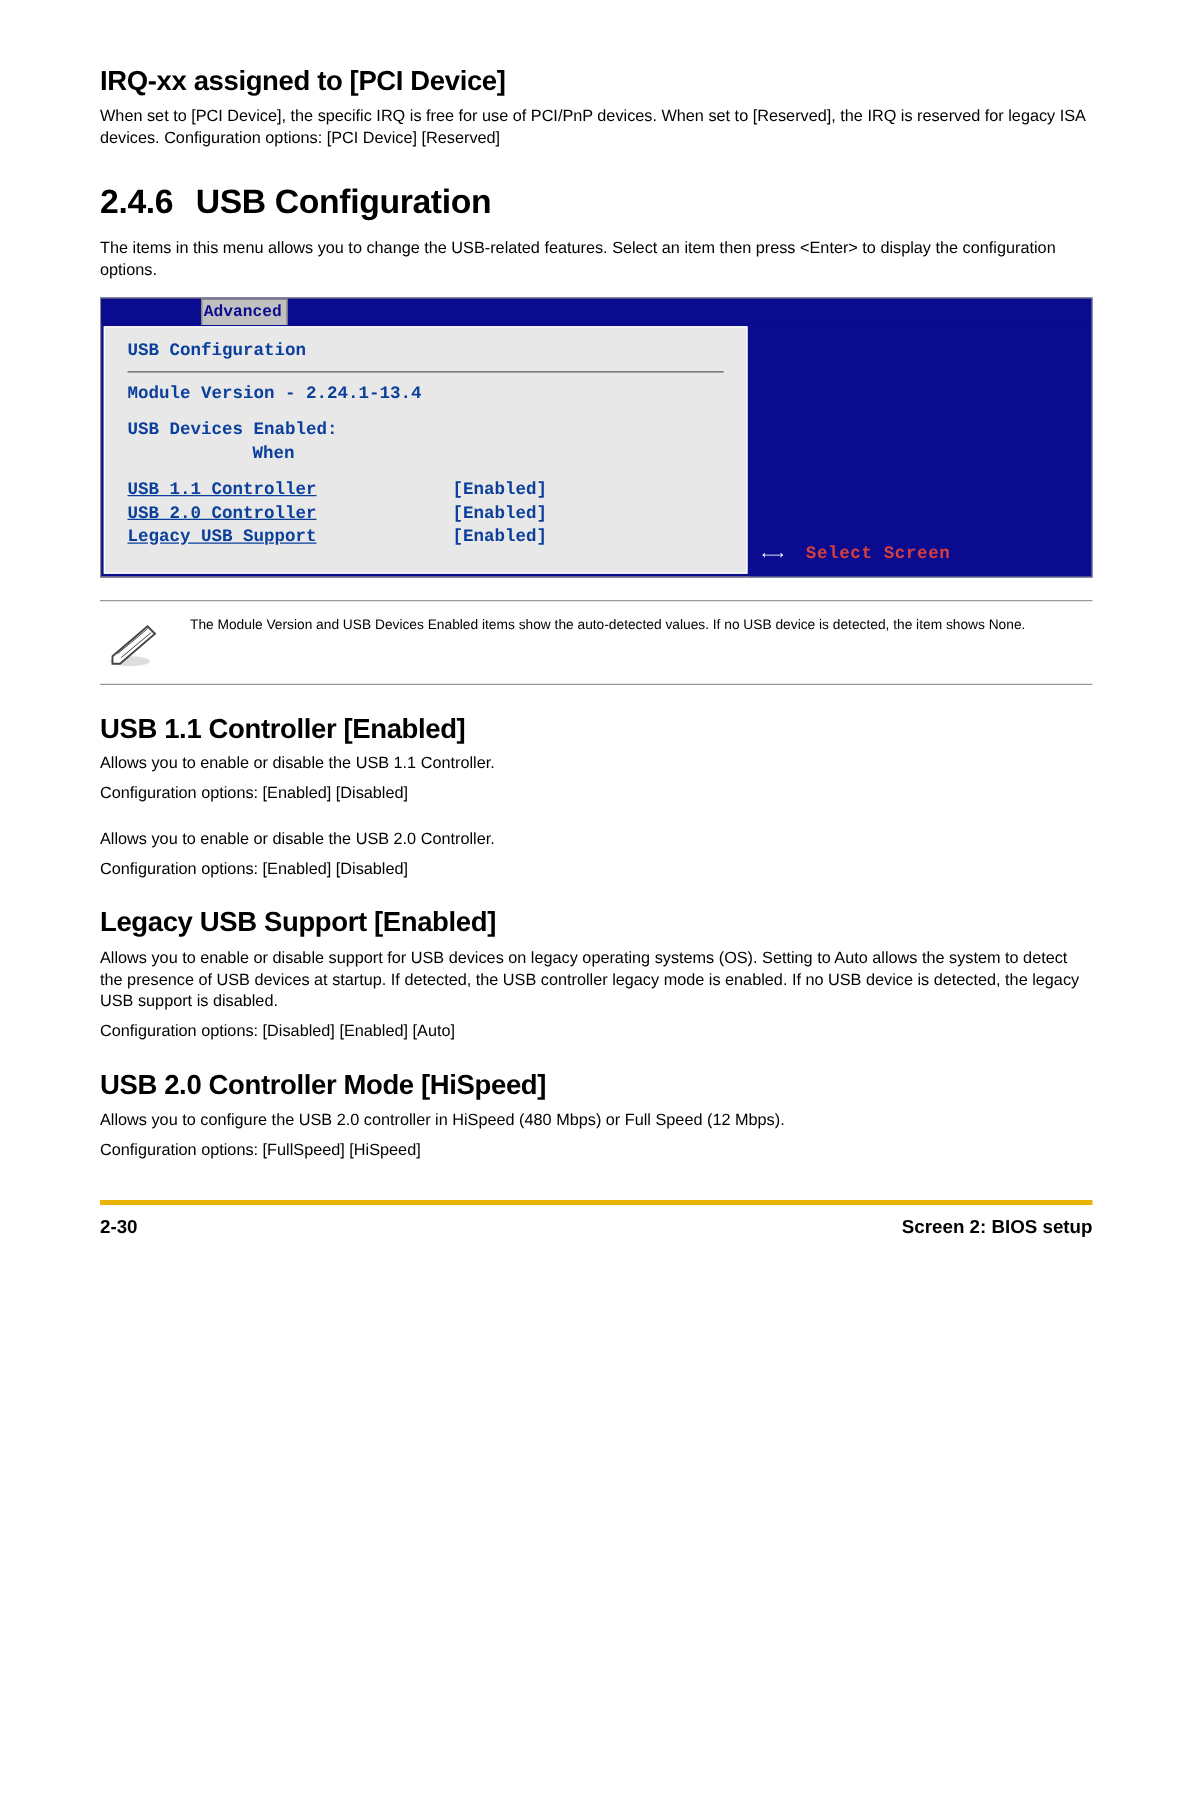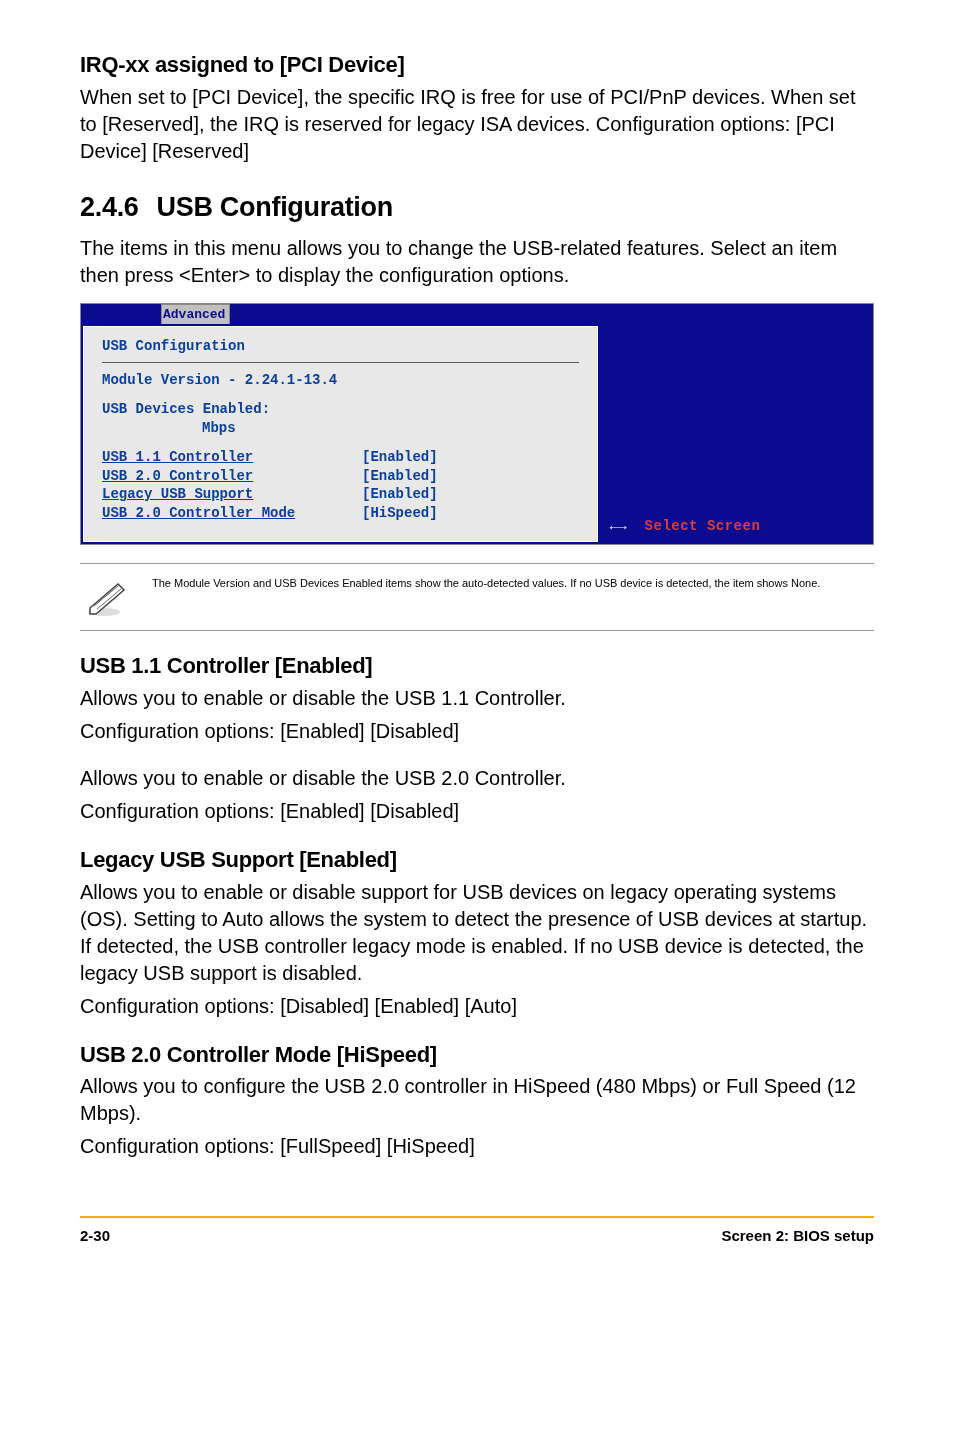--- a/index.html
+++ b/index.html
@@ -22,21 +22,21 @@
   }
   h2.sectionhead {
     font-family: "Trebuchet MS", Arial, sans-serif;
     font-size: 27px;
     font-weight: bold;
     margin-top: 24px;
     margin-bottom: 10px;
     letter-spacing: -0.3px;
   }
   h2.sectionhead .secno { margin-right: 18px; }
-  p { font-size: 20px; line-height: 1.35; margin-bottom: 6px; }
+  p { font-size: 13px; line-height: 1.35; margin-bottom: 6px; }
 
   
   .bios-wrap {
     margin: 14px 0 18px 0;
     border: 1px solid #888;
     background: #0a0b8f;
     position: relative;
     width: 100%;
     font-family: "Courier New", monospace;
     font-size: 14px;
@@ -107,22 +107,22 @@
   }
   .note svg { flex: 0 0 auto; margin-top: 2px; }
   .note p { font-size: 11px; }
 
   .subsec { margin-top: 20px; }
 
   
   .footer {
     display: flex;
     justify-content: space-between;
-    border-top: 2px solid #eab308;
-    margin-top: 56px;
+    border-top: 4px solid #eab308;
+    margin-top: 32px;
     padding-top: 8px;
     font-size: 15px;
     font-weight: bold;
     font-family: "Trebuchet MS", Arial, sans-serif;
   }
 </style>
 </head>
 <body>
 
 <h3 class="subhead">IRQ-xx assigned to [PCI Device]</h3>
@@ -137,38 +137,34 @@
   <div class="bios-topbar">
     <span class="bios-tab">Advanced</span>
   </div>
   <div class="bios-body">
     <div class="bios-main">
       <div class="bios-title">USB Configuration</div>
       <hr class="bios-hr">
       <div class="bios-line">Module Version - 2.24.1-13.4</div>
       <div style="height:10px"></div>
       <div class="bios-line">USB Devices Enabled:</div>
-      <div class="bios-line indent">Mbps</div>
+      <div class="bios-line indent">When</div>
       <div style="height:10px"></div>
       <div class="bios-kv">
           <span class="k">USB 1.1 Controller</span>
           <span>[Enabled]</span>
         </div>
       <div class="bios-kv">
           <span class="k">USB 2.0 Controller</span>
           <span>[Enabled]</span>
         </div>
       <div class="bios-kv">
           <span class="k">Legacy USB Support</span>
           <span>[Enabled]</span>
         </div>
-      <div class="bios-kv">
-          <span class="k">USB 2.0 Controller Mode</span>
-          <span>[HiSpeed]</span>
-        </div>
     </div>
     <div class="bios-side">
       <div class="bios-side-row">
         <span class="bios-side-arrows">←→</span>
         <span class="bios-side-label red">Select Screen</span>
       </div>
     </div>
   </div>
 </div>
 

